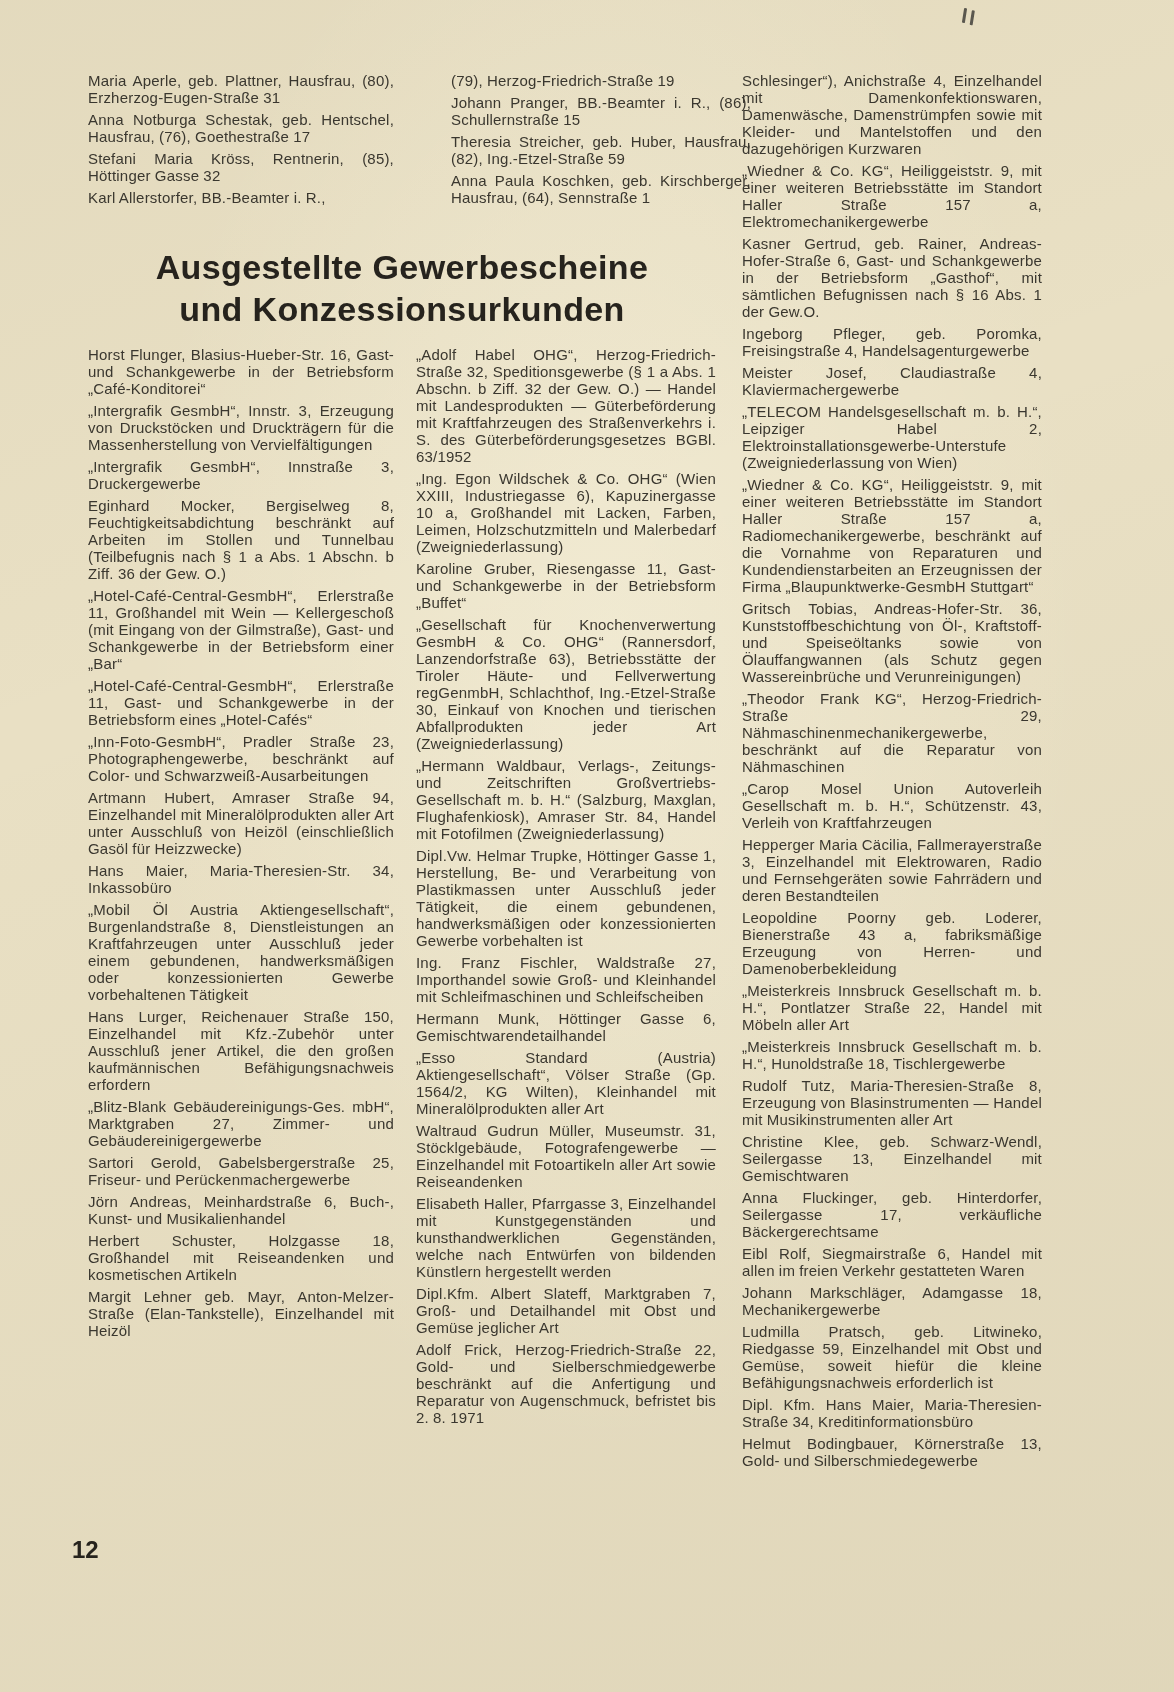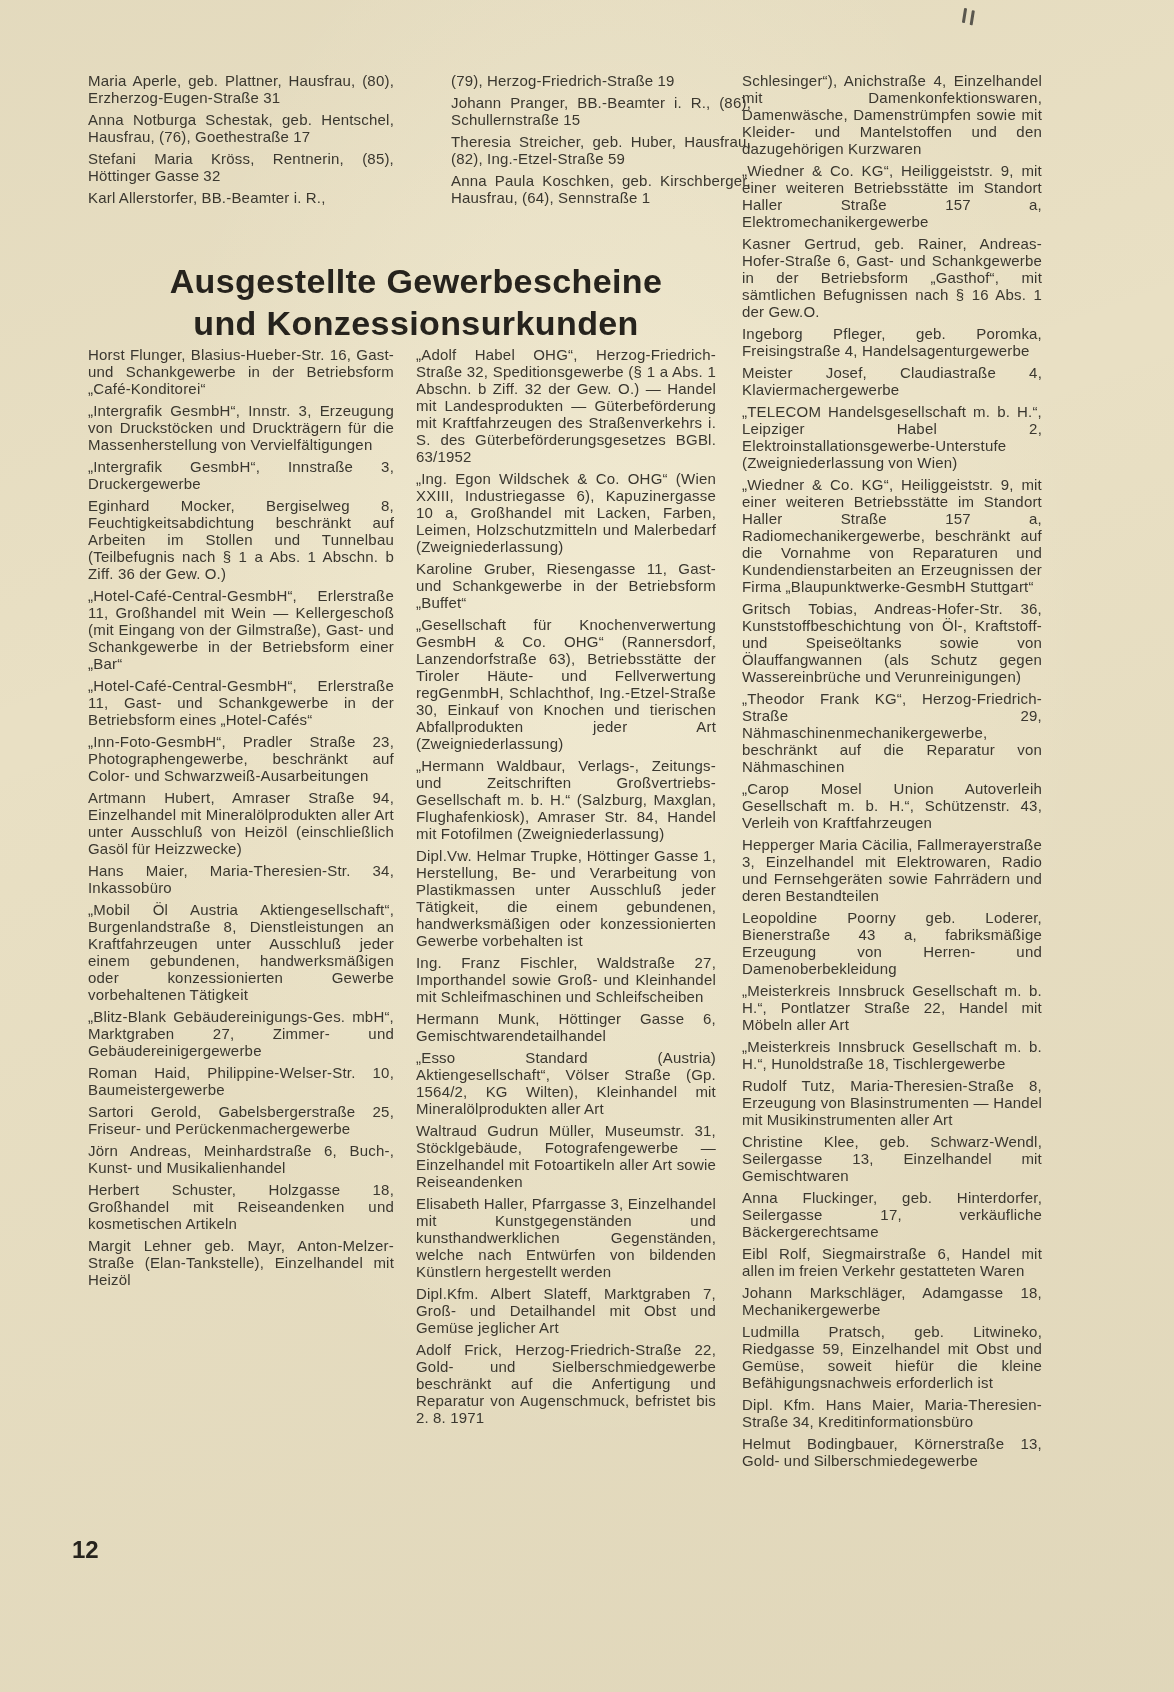--- a/index.html
+++ b/index.html
@@ -37,21 +37,21 @@
   .top-mid  { left: 416px; top: 72px;  width: 300px; margin-left: 35px; }
   .col1     { left: 88px;  top: 346px; width: 306px; }
   .col2     { left: 416px; top: 346px; width: 300px; }
   .col3     { left: 742px; top: 72px;  width: 300px; }
 
   .headline {
     position: absolute;
     left: 88px;
     top: 246px;
     width: 628px;
-    margin: 14px;
+    margin: 0;
     text-align: center;
     font-size: 34px;
     line-height: 42px;
     font-weight: bold;
     letter-spacing: 0.4px;
     color: var(--headline-ink, #26231d);
   }
 
   .page-number {
     position: absolute;
@@ -104,22 +104,22 @@
       <p>Horst Flunger, Blasius-Hueber-Str. 16, Gast- und Schankgewerbe in der Betriebsform „Café-Konditorei“</p>
       <p>„Intergrafik GesmbH“, Innstr. 3, Erzeugung von Druckstöcken und Druckträgern für die Massenherstellung von Vervielfältigungen</p>
       <p>„Intergrafik GesmbH“, Innstraße 3, Druckergewerbe</p>
       <p>Eginhard Mocker, Bergiselweg 8, Feuchtigkeitsabdichtung beschränkt auf Arbeiten im Stollen und Tunnelbau (Teilbefugnis nach § 1 a Abs. 1 Abschn. b Ziff. 36 der Gew. O.)</p>
       <p>„Hotel-Café-Central-GesmbH“, Erlerstraße 11, Großhandel mit Wein — Kellergeschoß (mit Eingang von der Gilmstraße), Gast- und Schankgewerbe in der Betriebsform einer „Bar“</p>
       <p>„Hotel-Café-Central-GesmbH“, Erlerstraße 11, Gast- und Schankgewerbe in der Betriebsform eines „Hotel-Cafés“</p>
       <p>„Inn-Foto-GesmbH“, Pradler Straße 23, Photographengewerbe, beschränkt auf Color- und Schwarzweiß-Ausarbeitungen</p>
       <p>Artmann Hubert, Amraser Straße 94, Einzelhandel mit Mineralölprodukten aller Art unter Ausschluß von Heizöl (einschließlich Gasöl für Heizzwecke)</p>
       <p>Hans Maier, Maria-Theresien-Str. 34, Inkassobüro</p>
       <p>„Mobil Öl Austria Aktiengesellschaft“, Burgenlandstraße 8, Dienstleistungen an Kraftfahrzeugen unter Ausschluß jeder einem gebundenen, handwerksmäßigen oder konzessionierten Gewerbe vorbehaltenen Tätigkeit</p>
+      <p>Hans Lurger, Reichenauer Straße 150, Einzelhandel mit Kfz.-Zubehör unter Ausschluß jener Artikel, die den großen kaufmännischen Befähigungsnachweis erfordern</p>
       <p>„Blitz-Blank Gebäudereinigungs-Ges. mbH“, Marktgraben 27, Zimmer- und Gebäudereinigergewerbe</p>
-      <p>Roman Haid, Philippine-Welser-Str. 10, Baumeistergewerbe</p>
       <p>Sartori Gerold, Gabelsbergerstraße 25, Friseur- und Perückenmachergewerbe</p>
       <p>Jörn Andreas, Meinhardstraße 6, Buch-, Kunst- und Musikalienhandel</p>
       <p>Herbert Schuster, Holzgasse 18, Großhandel mit Reiseandenken und kosmetischen Artikeln</p>
       <p>Margit Lehner geb. Mayr, Anton-Melzer-Straße (Elan-Tankstelle), Einzelhandel mit Heizöl</p>
     </div>
 
   <div class="col col2">
       <p>„Adolf Habel OHG“, Herzog-Friedrich-Straße 32, Speditionsgewerbe (§ 1 a Abs. 1 Abschn. b Ziff. 32 der Gew. O.) — Handel mit Landesprodukten — Güterbeförderung mit Kraftfahrzeugen des Straßenverkehrs i. S. des Güterbeförderungsgesetzes BGBl. 63/1952</p>
       <p>„Ing. Egon Wildschek &amp; Co. OHG“ (Wien XXIII, Industriegasse 6), Kapuzinergasse 10 a, Großhandel mit Lacken, Farben, Leimen, Holzschutzmitteln und Malerbedarf (Zweigniederlassung)</p>
       <p>Karoline Gruber, Riesengasse 11, Gast- und Schankgewerbe in der Betriebsform „Buffet“</p>

